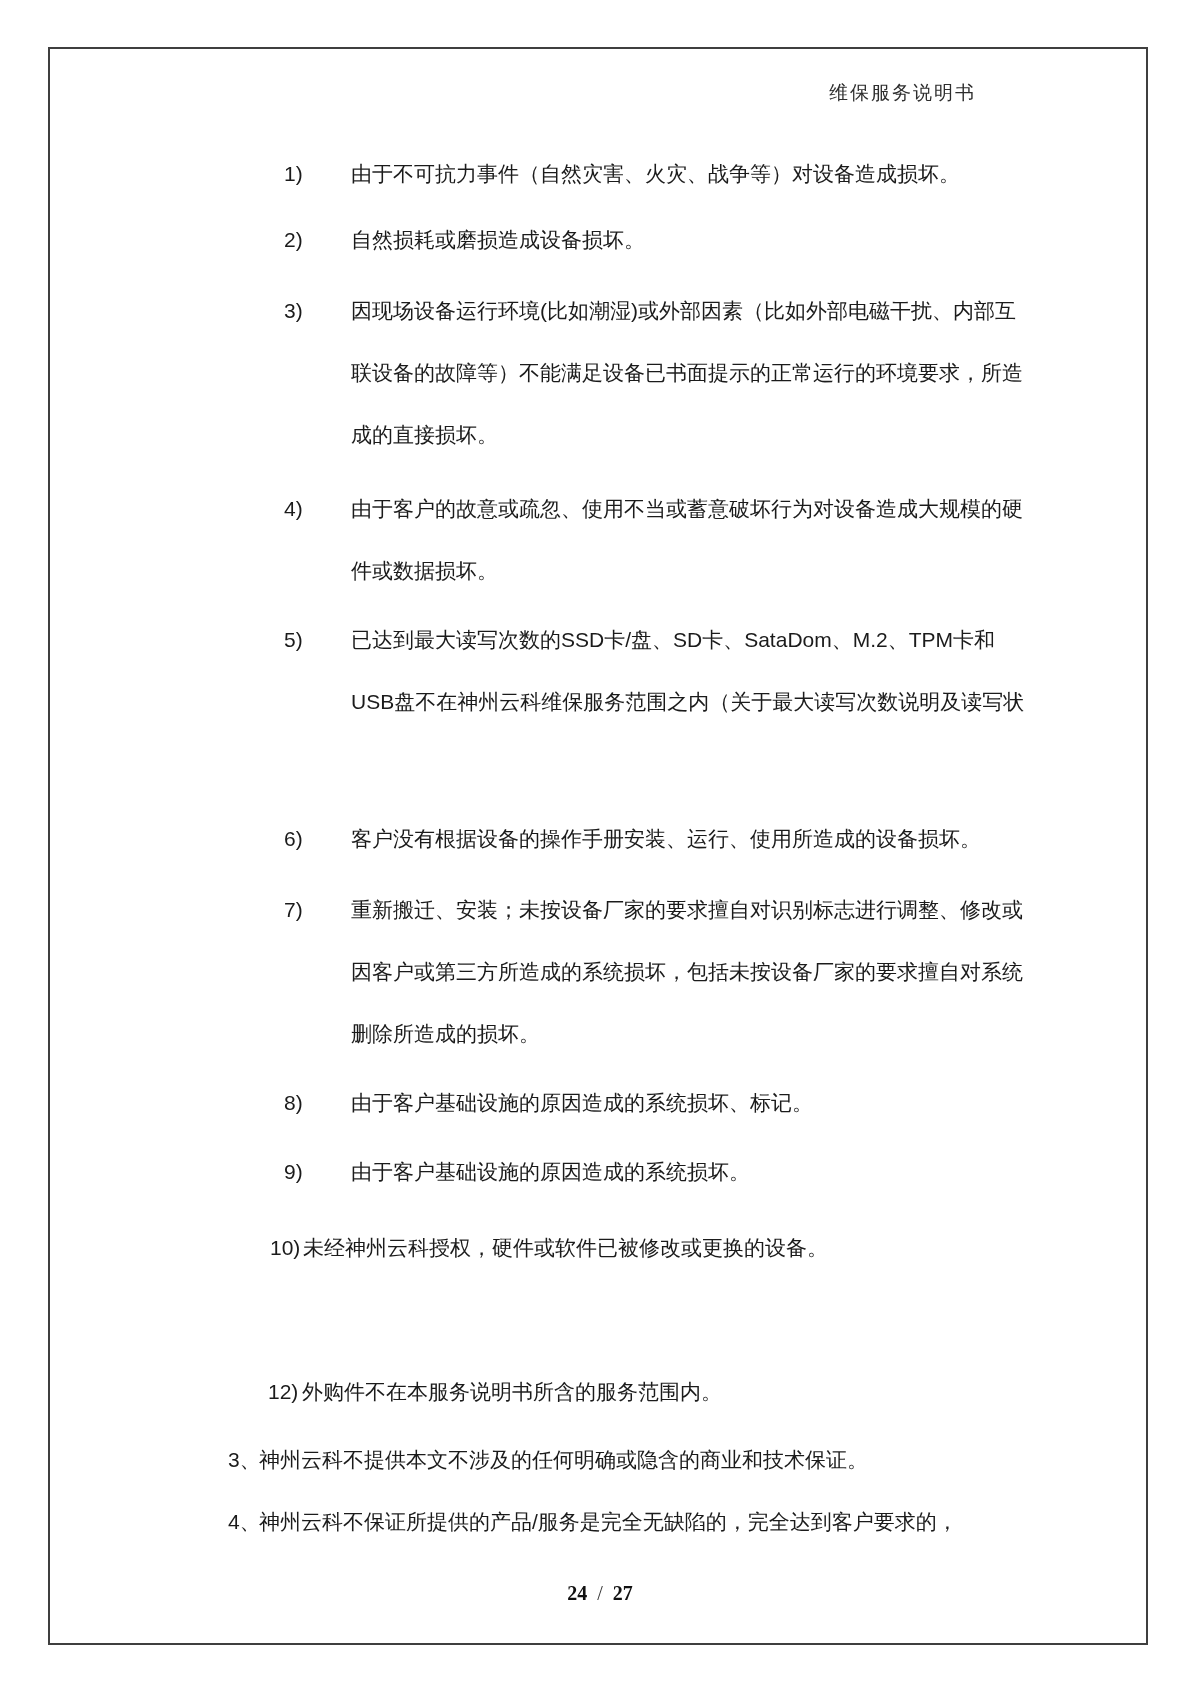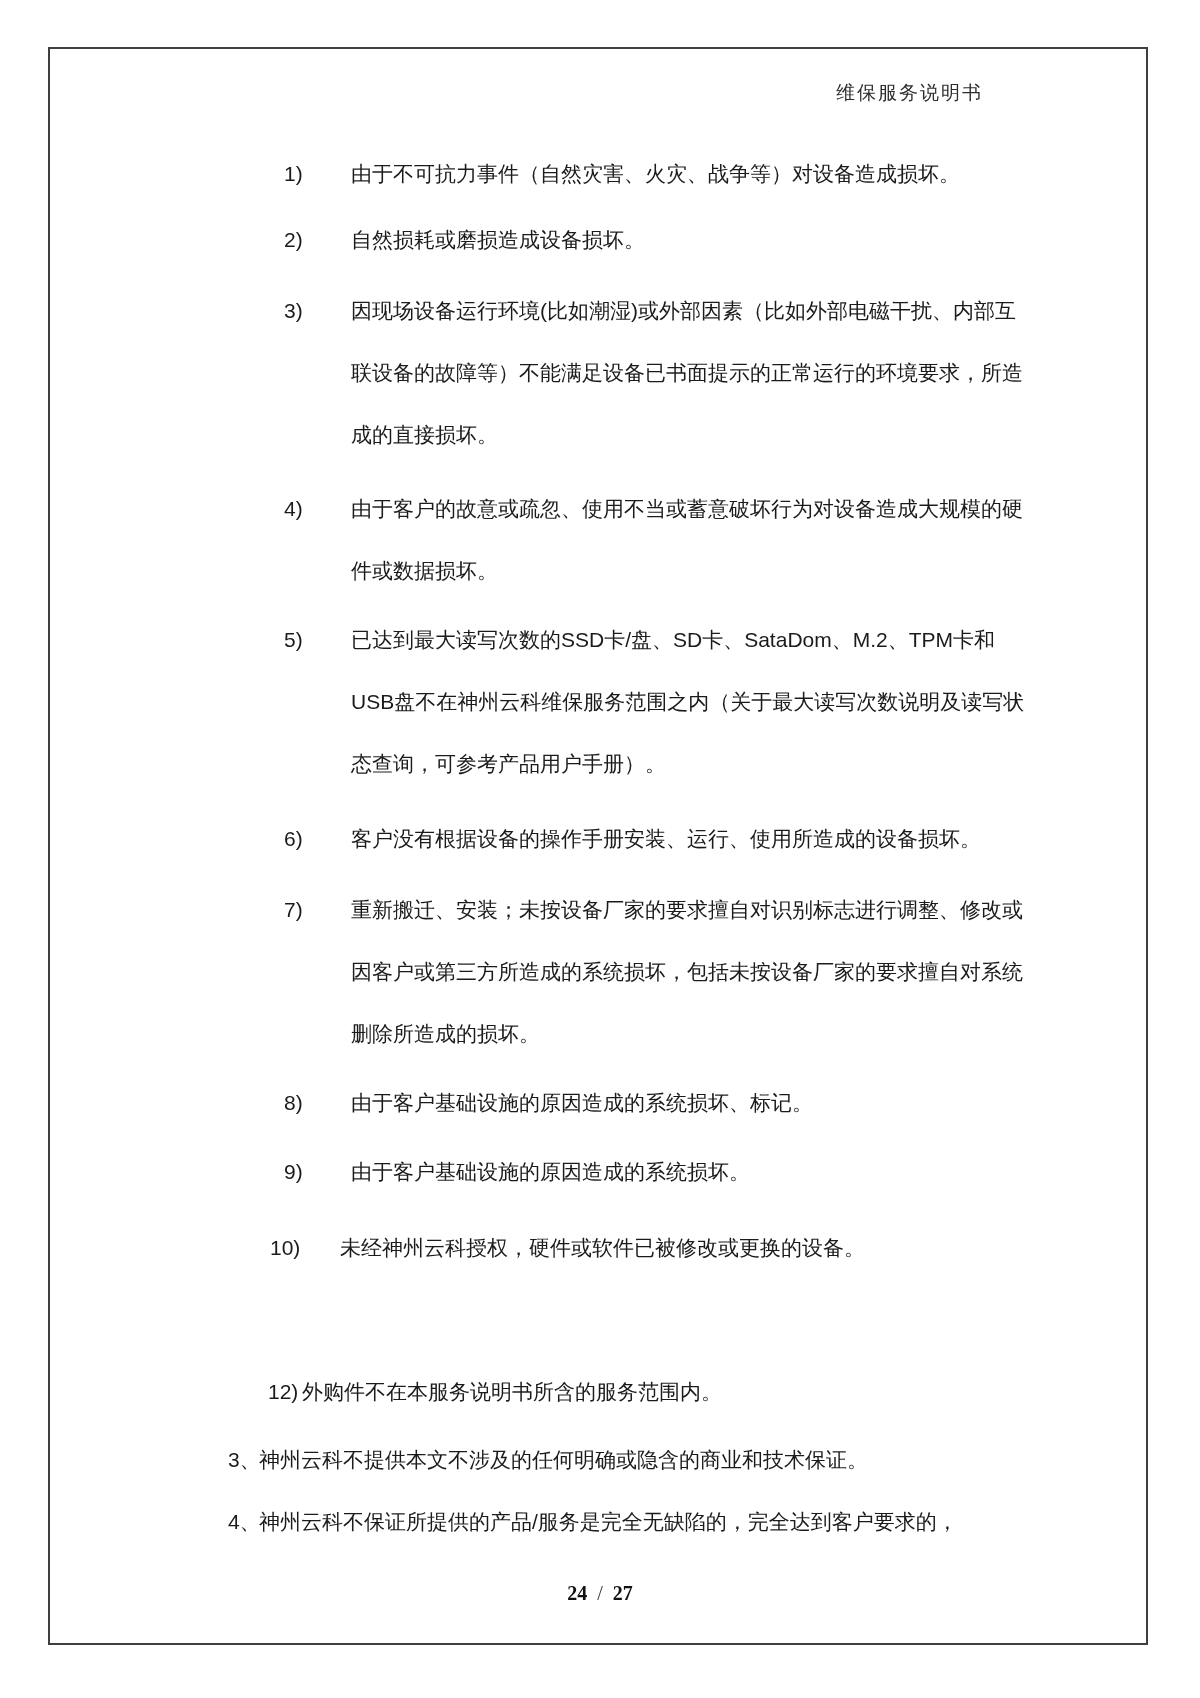--- a/index.html
+++ b/index.html
@@ -13,41 +13,41 @@
   }
   .frame {
     position:absolute;
     left:48px; top:47px;
     width:1100px; height:1598px;
     border:2px solid #3f3f3f;
     box-sizing:border-box;
   }
   .header-title {
     position:absolute;
-    top:80px; left:11px;
+    top:80px; left:4px;
     width:955px;
     text-align:right;
     font-family:"Liberation Serif", "DejaVu Serif", serif;
     font-size:19px;
     letter-spacing:2px;
     color:#2d2d2d;
     padding-left:17px;
   }
   .item {
     position:absolute;
     font-size:21px;
     line-height:62px;
     color:#1b1b1b;
     white-space:nowrap;
   }
   .item .marker { position:absolute; left:0; top:0; }
   .item.sub  { left:284px; }
   .item.sub  .line { margin-left:67px; }
   .item.sub2 { left:270px; }
-  .item.sub2 .line { margin-left:70px; }
+  .item.sub2 .line { margin-left:33px; }
   .item.sub3 { left:268px; }
   .item.sub3 .line { margin-left:34px; }
   .item.top1 { left:228px; }
   .item.top1 .line { margin-left:31px; }
   .footer {
     position:absolute;
     top:1582px; left:0;
     width:1200px;
     text-align:center;
     font-family:"Liberation Serif", "DejaVu Serif", serif;
@@ -90,21 +90,20 @@
   <div class="item sub" style="top:478px">
     <span class="marker">4)</span>
     <div class="line">由于客户的故意或疏忽、使用不当或蓄意破坏行为对设备造成大规模的硬</div>
     <div class="line">件或数据损坏。</div>
   </div>
 
   <div class="item sub" style="top:609px">
     <span class="marker">5)</span>
     <div class="line">已达到最大读写次数的SSD卡/盘、SD卡、SataDom、M.2、TPM卡和</div>
     <div class="line">USB盘不在神州云科维保服务范围之内（关于最大读写次数说明及读写状</div>
-    <div class="line">态查询，可参考产品用户手册）。</div>
   </div>
 
   <div class="item sub" style="top:808px">
     <span class="marker">6)</span>
     <div class="line">客户没有根据设备的操作手册安装、运行、使用所造成的设备损坏。</div>
   </div>
 
   <div class="item sub" style="top:879px">
     <span class="marker">7)</span>
     <div class="line">重新搬迁、安装；未按设备厂家的要求擅自对识别标志进行调整、修改或</div>

